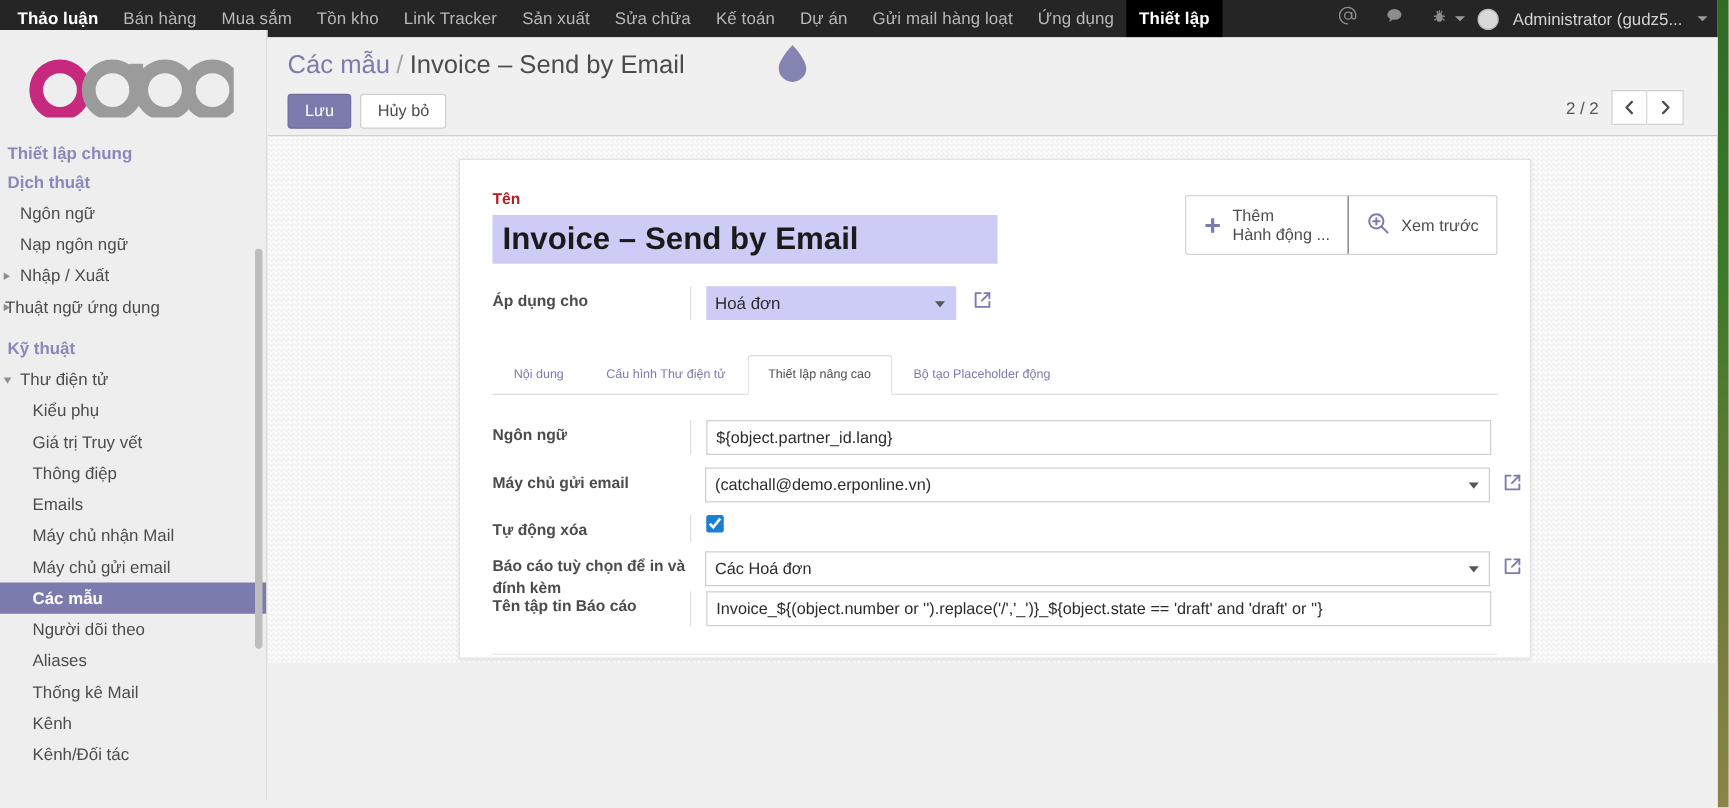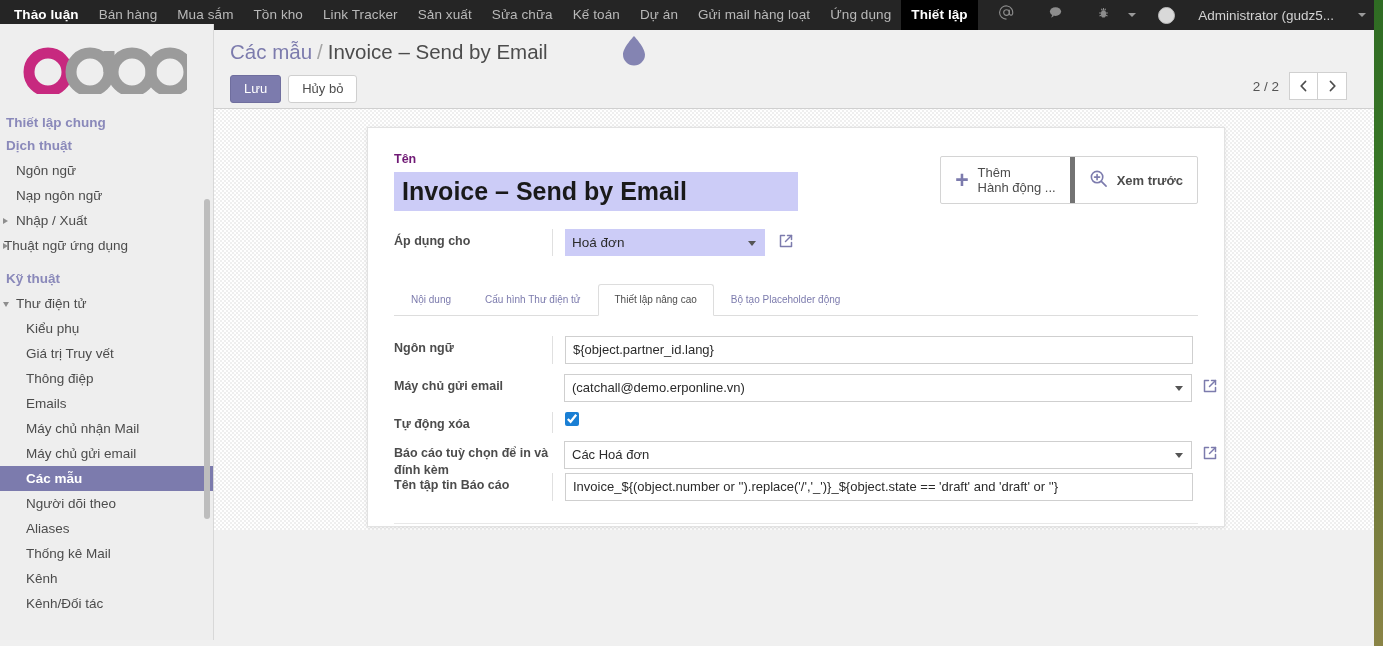--- a/index.html
+++ b/index.html
@@ -27,21 +27,21 @@
   .topbar .menus { display: flex; align-items: center; height: 30px; }
   .menu-item {
     color: #b9b9b9; font-size: 13.5px; padding: 0 10px;
     line-height: 30px; height: 30px; white-space: nowrap;
     letter-spacing: .1px;
   }
   .menu-item.first { color: #ffffff; font-weight: bold; padding-left: 14px; }
   .menu-item.active { background: #000000; color: #ffffff; font-weight: bold; }
   .topbar .right {
     margin-left: auto; display: flex; align-items: center;
-    padding-right: 8px; gap: 16px;
+    padding-right: 8px; gap: 4px;
   }
   .sysicon {
     color: #8d8d8d; font-size: 14px; padding: 0 9px; line-height: 30px;
   }
   .caret-tiny {
     display: inline-block; width: 0; height: 0;
     border-left: 4px solid transparent; border-right: 4px solid transparent;
     border-top: 4px solid #9a9a9a; margin-left: 2px; margin-right: 6px;
     vertical-align: middle;
   }
@@ -135,39 +135,39 @@
   
   .sheet {
     position: absolute; left: 153px; top: 97px; width: 858px; height: 400px;
     background: #ffffff; border: 1px solid #e2e2e2;
     box-shadow: 0 1px 4px rgba(0,0,0,.10);
     padding: 22px 26px 10px 26px;
   }
   .sheet-top { display: flex; justify-content: space-between; align-items: flex-start; }
   .name-block { width: 420px; }
   .lbl {
-    font-size: 12.5px; font-weight: bold; color: #701a75;
+    font-size: 12.5px; font-weight: bold; color: #b91c1c;
     line-height: 18px;
   }
   .name-input {
     display: block; width: 404px; margin-top: 4px;
     background: #ccccf7; border: none; outline: none;
     font-size: 25px; font-weight: bold; color: #1a1a1a;
     padding: 5px 8px; font-family: "Liberation Sans", sans-serif;
   }
   .btnbox {
     display: flex; border: 1px solid #d4d4d4; background: #fff; border-radius: 2px;
     margin-top: 6px;
   }
   .btnbox-item {
     display: flex; align-items: center; gap: 9px;
     padding: 8px 14px; font-size: 13px; color: #4c4c4c; cursor: pointer;
     line-height: 15px;
   }
-  .btnbox-item + .btnbox-item { border-left: 5px solid #737373; font-weight: bold; }
+  .btnbox-item + .btnbox-item { border-left: 1px solid #737373; }
   .plus-icon { color: #7c7bad; font-size: 23px; font-weight: bold; line-height: 18px; }
   .mag-icon { color: #7c7bad; }
 
   .field-row {
     display: flex; align-items: flex-start; margin-top: 20px;
   }
   .field-label {
     width: 158px; flex: 0 0 158px; font-size: 12.5px; font-weight: bold;
     color: #4c4c4c; line-height: 17px; padding-top: 4px;
   }

